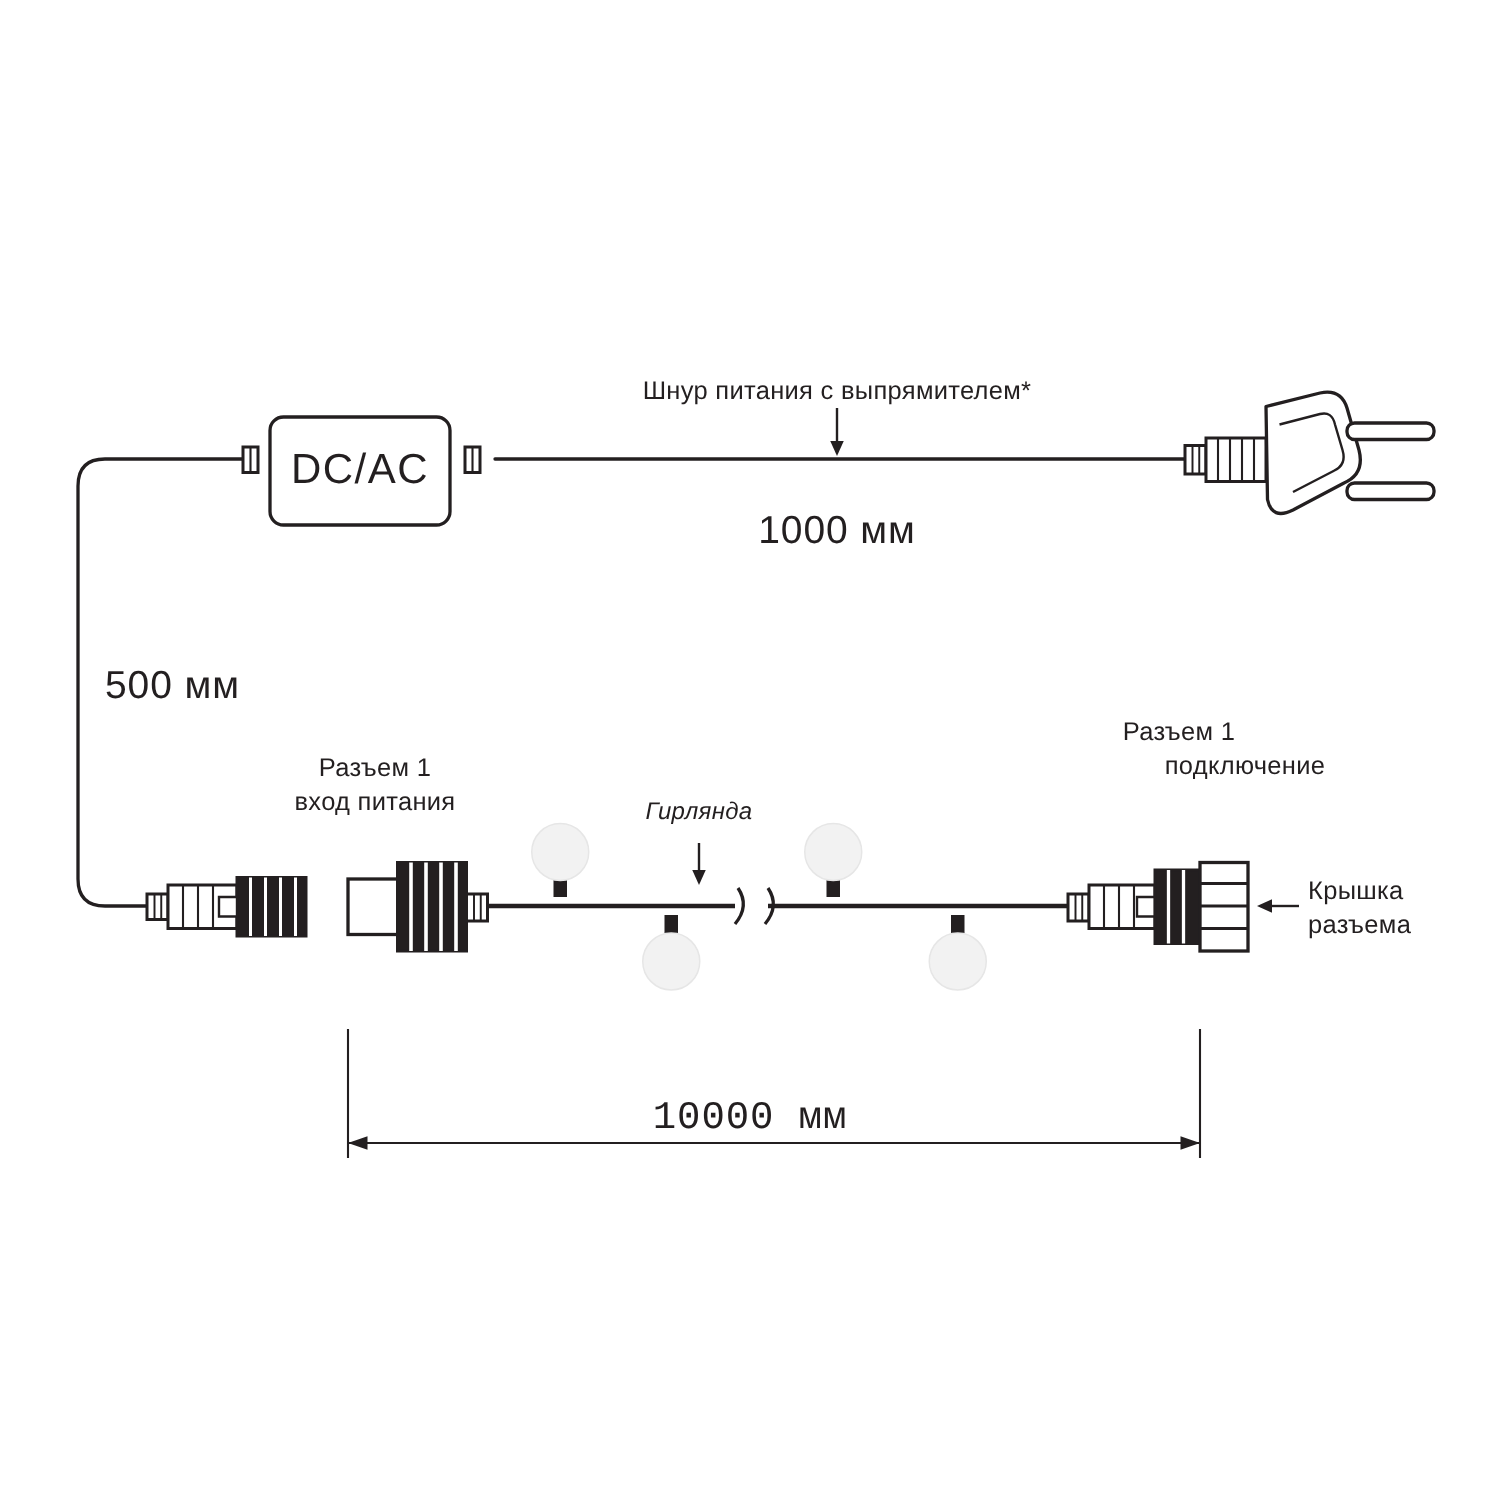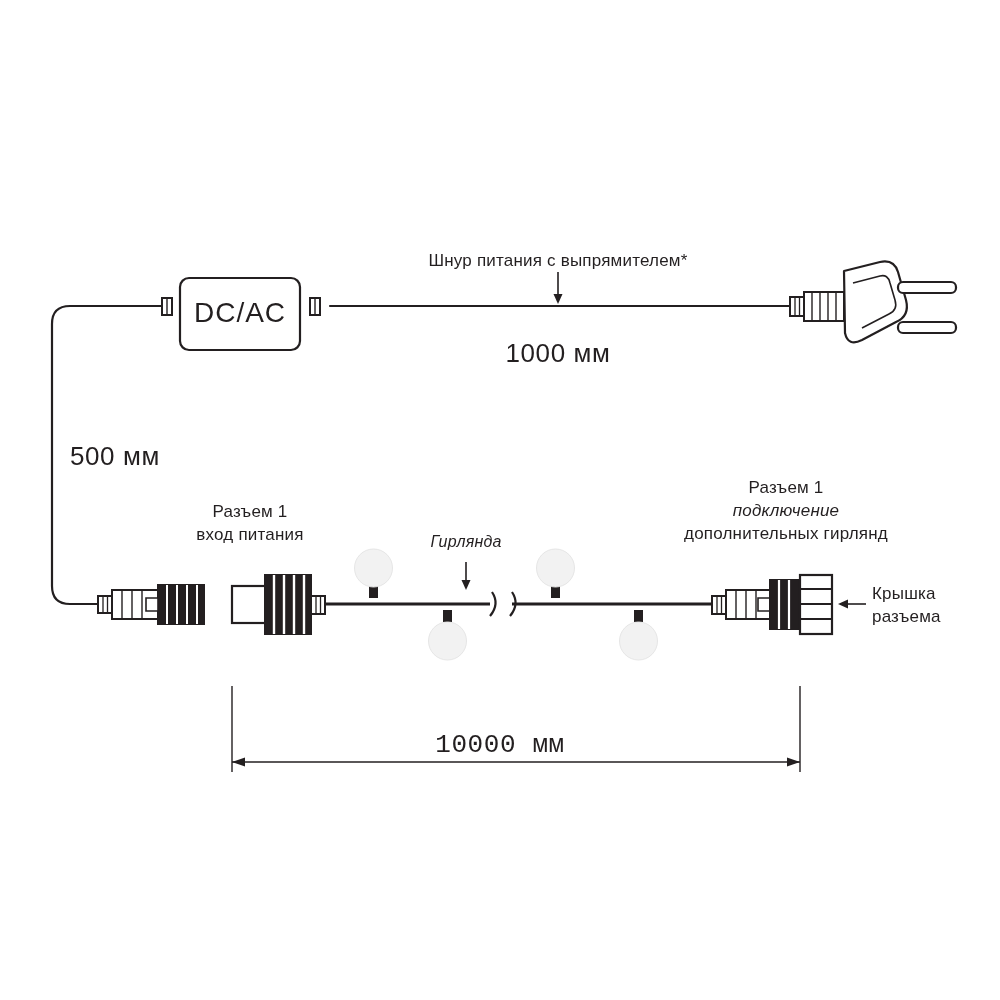--- a/index.html
+++ b/index.html
@@ -221,22 +221,21 @@
   <div class="lbl lbl-left t-dim" style="left:70px; top:440px;">500 мм</div>
 
   <div class="lbl lbl-center t-dcac" style="left:240px; top:295px;">DC/AC</div>
 
   <div class="lbl lbl-center t-conn" style="left:250px; top:501px;text-align:center;">Разъем 1</div>
   <div class="lbl lbl-center t-conn" style="left:250px; top:524px;text-align:center;">вход питания</div>
 
   <div class="lbl lbl-center t-garland" style="left:466px; top:532px;">Гирлянда</div>
 
   <div class="lbl lbl-center t-conn" style="left:786px; top:477px;">Разъем 1</div>
-  <div class="lbl lbl-center t-conn" style="left:786px; top:500px;font-style:italic;">подключение</div>
-  <div class="lbl lbl-center t-conn" style="left:786px; top:523px;">дополнительных гирлянд</div>
+  <div class="lbl lbl-center t-conn" style="left:830px; top:500px;">подключение</div>
 
   <div class="lbl lbl-left t-cap" style="left:872px; top:583px;">Крышка</div>
   <div class="lbl lbl-left t-cap" style="left:872px; top:606px;">разъема</div>
 
   <div class="lbl lbl-center t-dim" style="left:500px; top:729px;font-family:Liberation Mono, monospace;">10000 мм</div>
 
 
 </div>
 
 </body></html>

